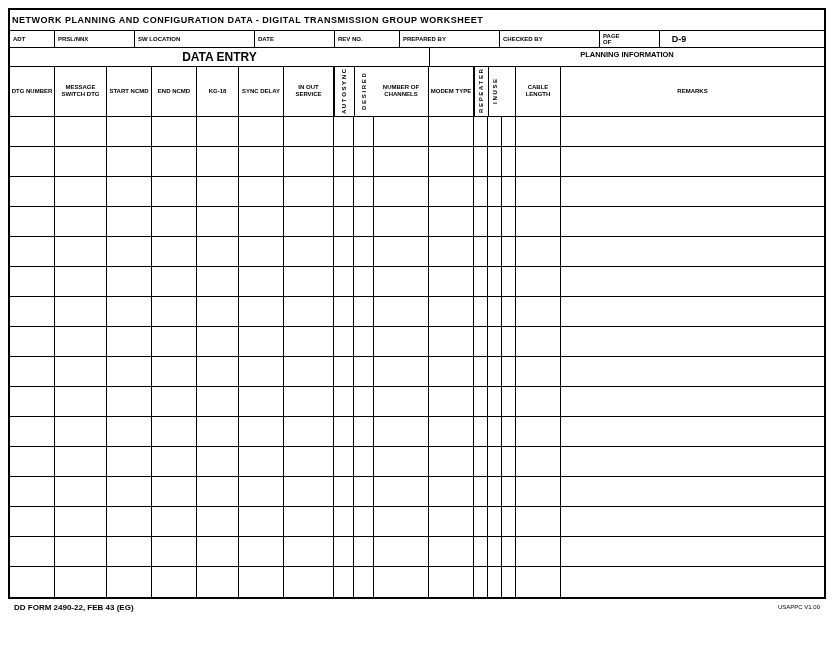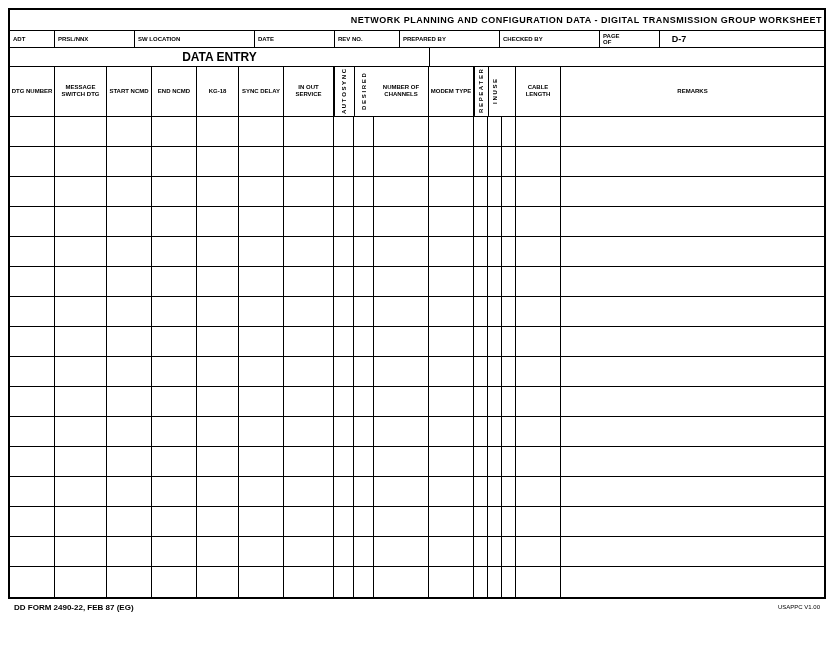--- a/index.html
+++ b/index.html
@@ -17,21 +17,21 @@
       background: #fff;
       padding: 8px;
       font-size: 7px;
       font-family: Arial, sans-serif;
     }
     .form-container {
       border: 2px solid #000;
       width: 100%;
     }
     .title-row {
-      text-align: right;
+      text-align: left;
       font-weight: bold;
       font-size: 9px;
       padding: 5px 2px;
       border-bottom: 1.5px solid #000;
       letter-spacing: 0.5px;
     }
     .header-row {
       display: flex;
       border-bottom: 1.5px solid #000;
     }
@@ -188,26 +188,27 @@
         <span class="label">PREPARED BY</span>
       </div>
       <div class="header-cell h-checked">
         <span class="label">CHECKED BY</span>
       </div>
       <div class="header-cell h-page">
         <span class="label">PAGE</span>
         <span style="font-size:6px;">OF</span>
       </div>
       <div class="header-cell h-d5">
-        <span style="font-size:9px; font-weight:bold;">D-7</span>
+        <span style="font-size:9px; font-weight:bold;">D-9</span>
       </div>
     </div>
 
     <div class="section-labels-row">
       <div class="data-entry-label">DATA ENTRY</div>
+      <div class="planning-info-label">PLANNING INFORMATION</div>
     </div>
 
     <div class="col-headers-row">
       <div class="col-header ch-dtg">
         <span>DTG NUMBER</span>
       </div>
       <div class="col-header ch-msg">
         <span>MESSAGE SWITCH DTG</span>
       </div>
       <div class="col-header ch-start">
@@ -539,16 +540,16 @@
       <div class="data-cell dc-rep"></div>
       <div class="data-cell dc-in"></div>
       <div class="data-cell dc-use" style="width:14px; border-right:1px solid #000;"></div>
       <div class="data-cell dc-cable"></div>
       <div class="data-cell dc-remarks"></div>
     </div>
       </div>
   </div>
 
   <div class="form-footer">
-    <span class="footer-left">DD FORM 2490-22, FEB 87 (EG)</span>
+    <span class="footer-left">DD FORM 2490-22, FEB 43 (EG)</span>
     <span class="footer-right">USAPPC V1.00</span>
   </div>
 </div>
 
 </body></html>

